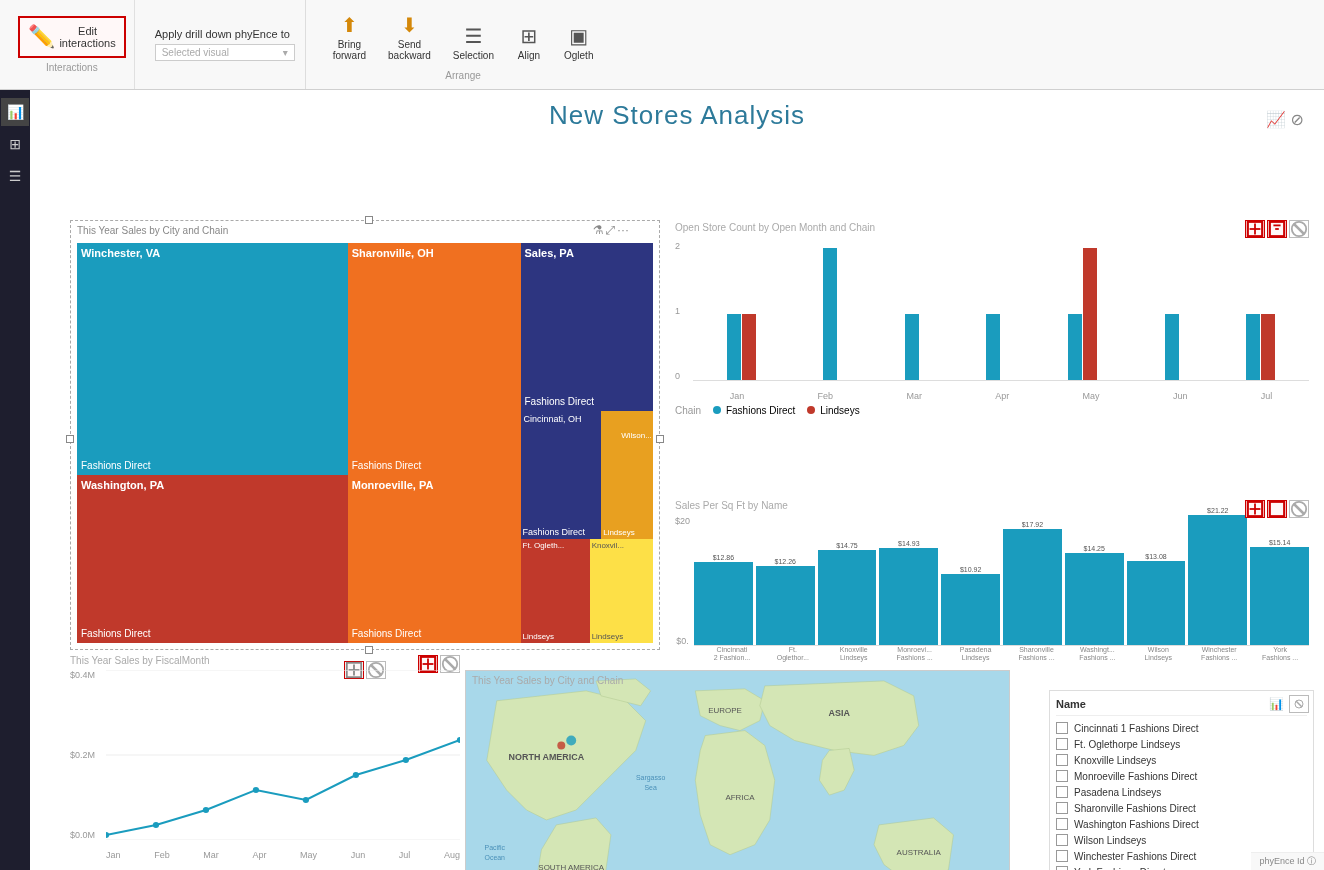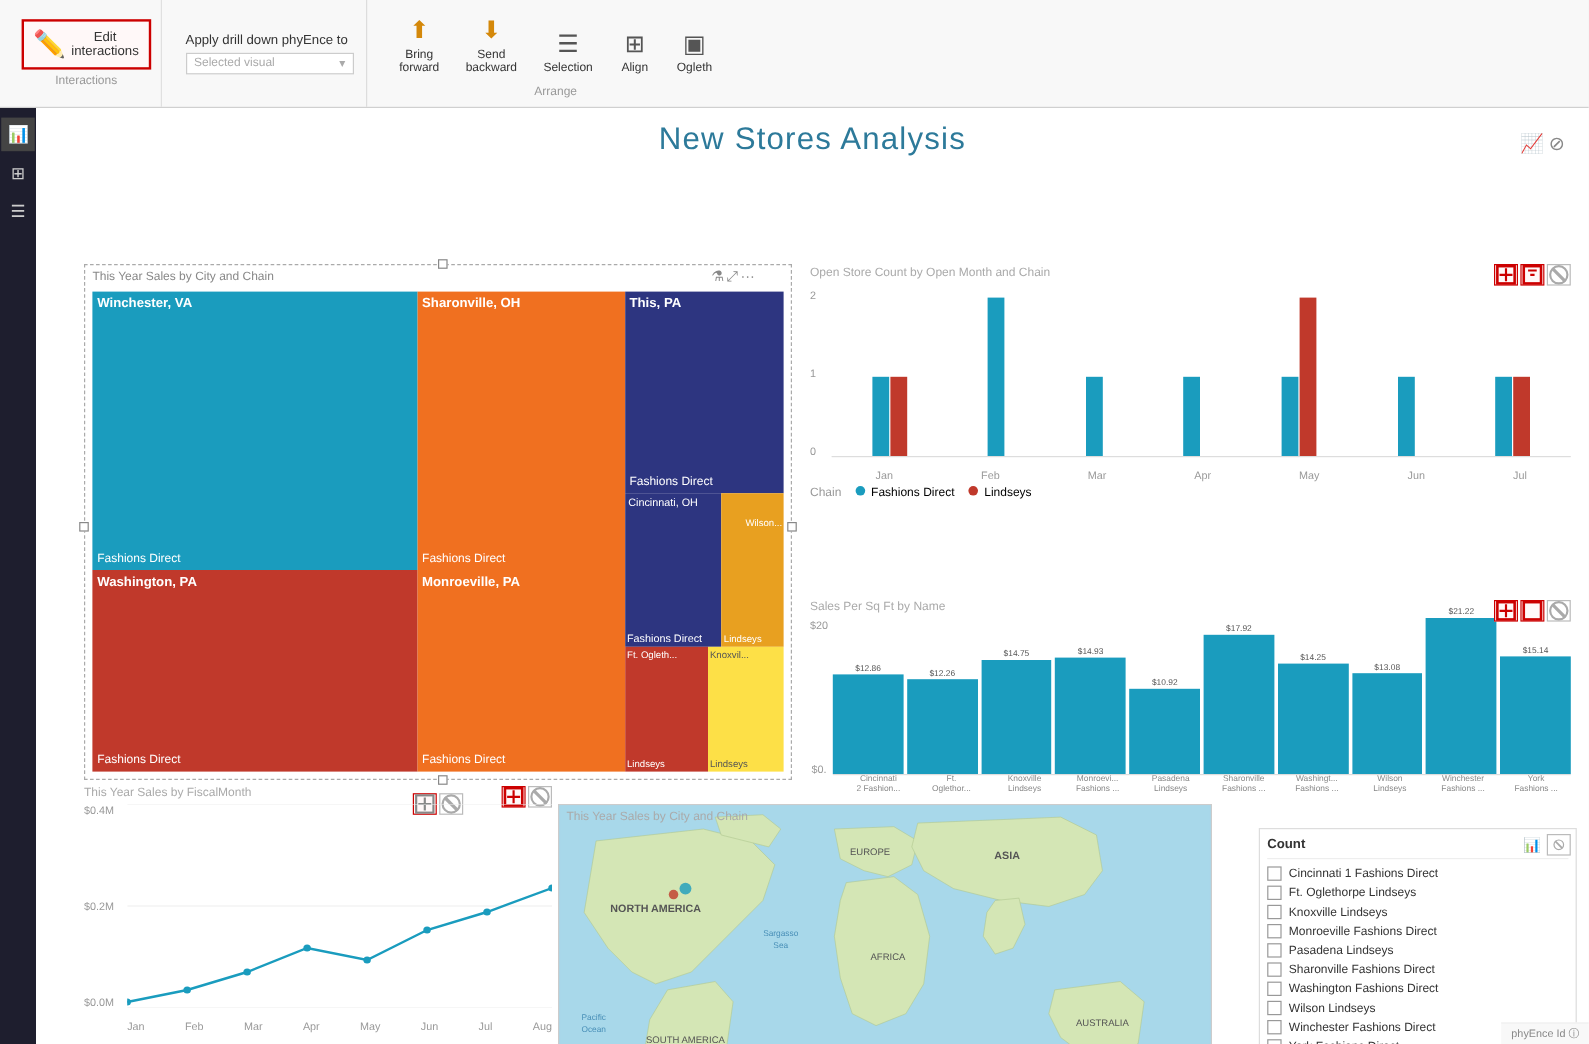--- a/index.html
+++ b/index.html
@@ -219,21 +219,21 @@
         <span style="color:#fff;font-size:11px;font-weight:bold;padding:4px;display:block;">Winchester, VA</span>
         <span style="color:#fff;font-size:10px;position:absolute;bottom:4px;left:4px;">Fashions Direct</span>
       </div>
 
       <div style="position:absolute;left:47%;top:0;width:30%;height:58%;background:#f07020;">
         <span style="color:#fff;font-size:11px;font-weight:bold;padding:4px;display:block;">Sharonville, OH</span>
         <span style="color:#fff;font-size:10px;position:absolute;bottom:4px;left:4px;">Fashions Direct</span>
       </div>
 
       <div style="position:absolute;left:77%;top:0;width:23%;height:42%;background:#2d3580;">
-        <span style="color:#fff;font-size:11px;font-weight:bold;padding:4px;display:block;">This, PA</span>
+        <span style="color:#fff;font-size:11px;font-weight:bold;padding:4px;display:block;">Sales, PA</span>
         <span style="color:#fff;font-size:10px;position:absolute;bottom:4px;left:4px;">Fashions Direct</span>
       </div>
 
       <div style="position:absolute;left:0;top:58%;width:47%;height:42%;background:#c0392b;">
         <span style="color:#fff;font-size:11px;font-weight:bold;padding:4px;display:block;">Washington, PA</span>
         <span style="color:#fff;font-size:10px;position:absolute;bottom:4px;left:4px;">Fashions Direct</span>
       </div>
 
       <div style="position:absolute;left:47%;top:58%;width:30%;height:42%;background:#f07020;">
         <span style="color:#fff;font-size:11px;font-weight:bold;padding:4px;display:block;">Monroeville, PA</span>
@@ -581,21 +581,21 @@
       <div class="icon-btn-normal" style="font-size:12px;border:none;">📊</div>
       <div class="icon-btn-normal">
         <svg viewBox="0 0 10 10" fill="none" width="10" height="10">
             <circle cx="5" cy="5" r="4" stroke="#aaa" stroke-width="1"></circle>
             <line x1="2" y1="2" x2="8" y2="8" stroke="#aaa" stroke-width="1.5"></line>
           </svg>
       </div>
     </div>
 
     <div style="display:flex;justify-content:space-between;align-items:center;border-bottom:1px solid #eee;padding-bottom:4px;margin-bottom:4px;">
-      <span style="font-size:11px;font-weight:bold;color:#333;">Count</span>
+      <span style="font-size:11px;font-weight:bold;color:#333;">Name</span>
       <span style="font-size:12px;color:#888;cursor:pointer;">⌄</span>
     </div>
 
     <div>
       <div class="filter-item">
         <div class="filter-checkbox"></div>
         <span style="font-size:10px;color:#333;">Cincinnati 1 Fashions Direct</span>
       </div>
       <div class="filter-item">
         <div class="filter-checkbox"></div>

